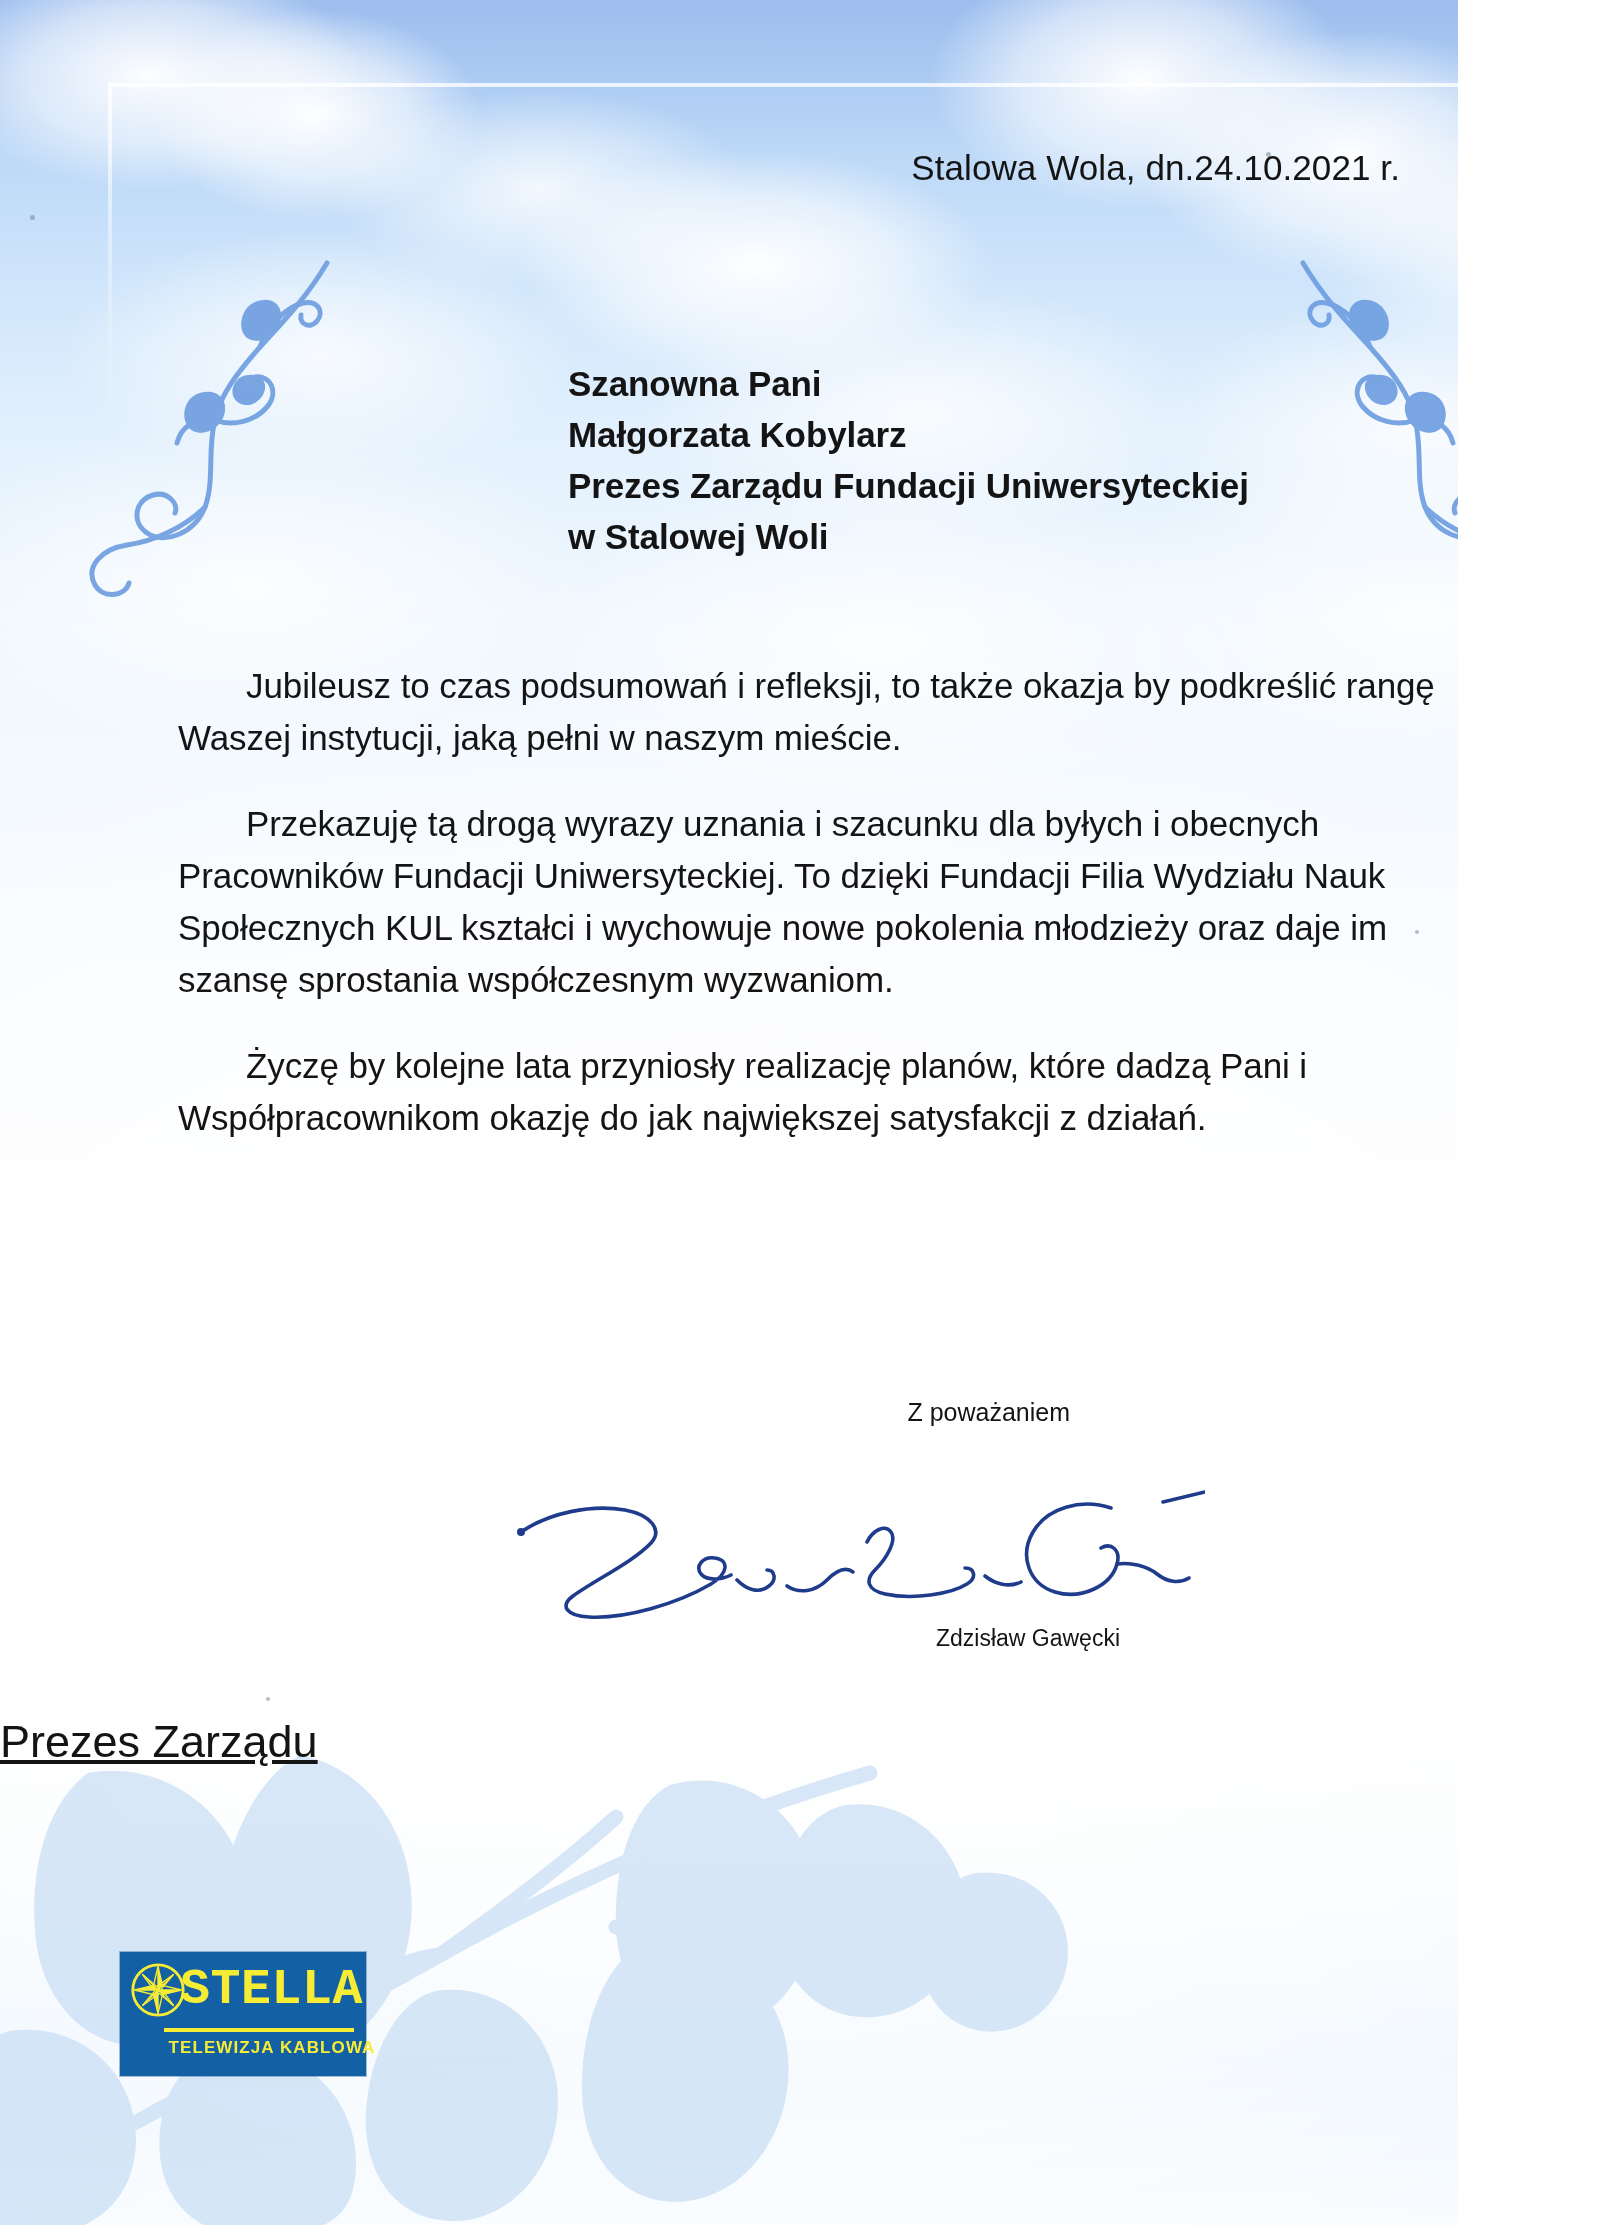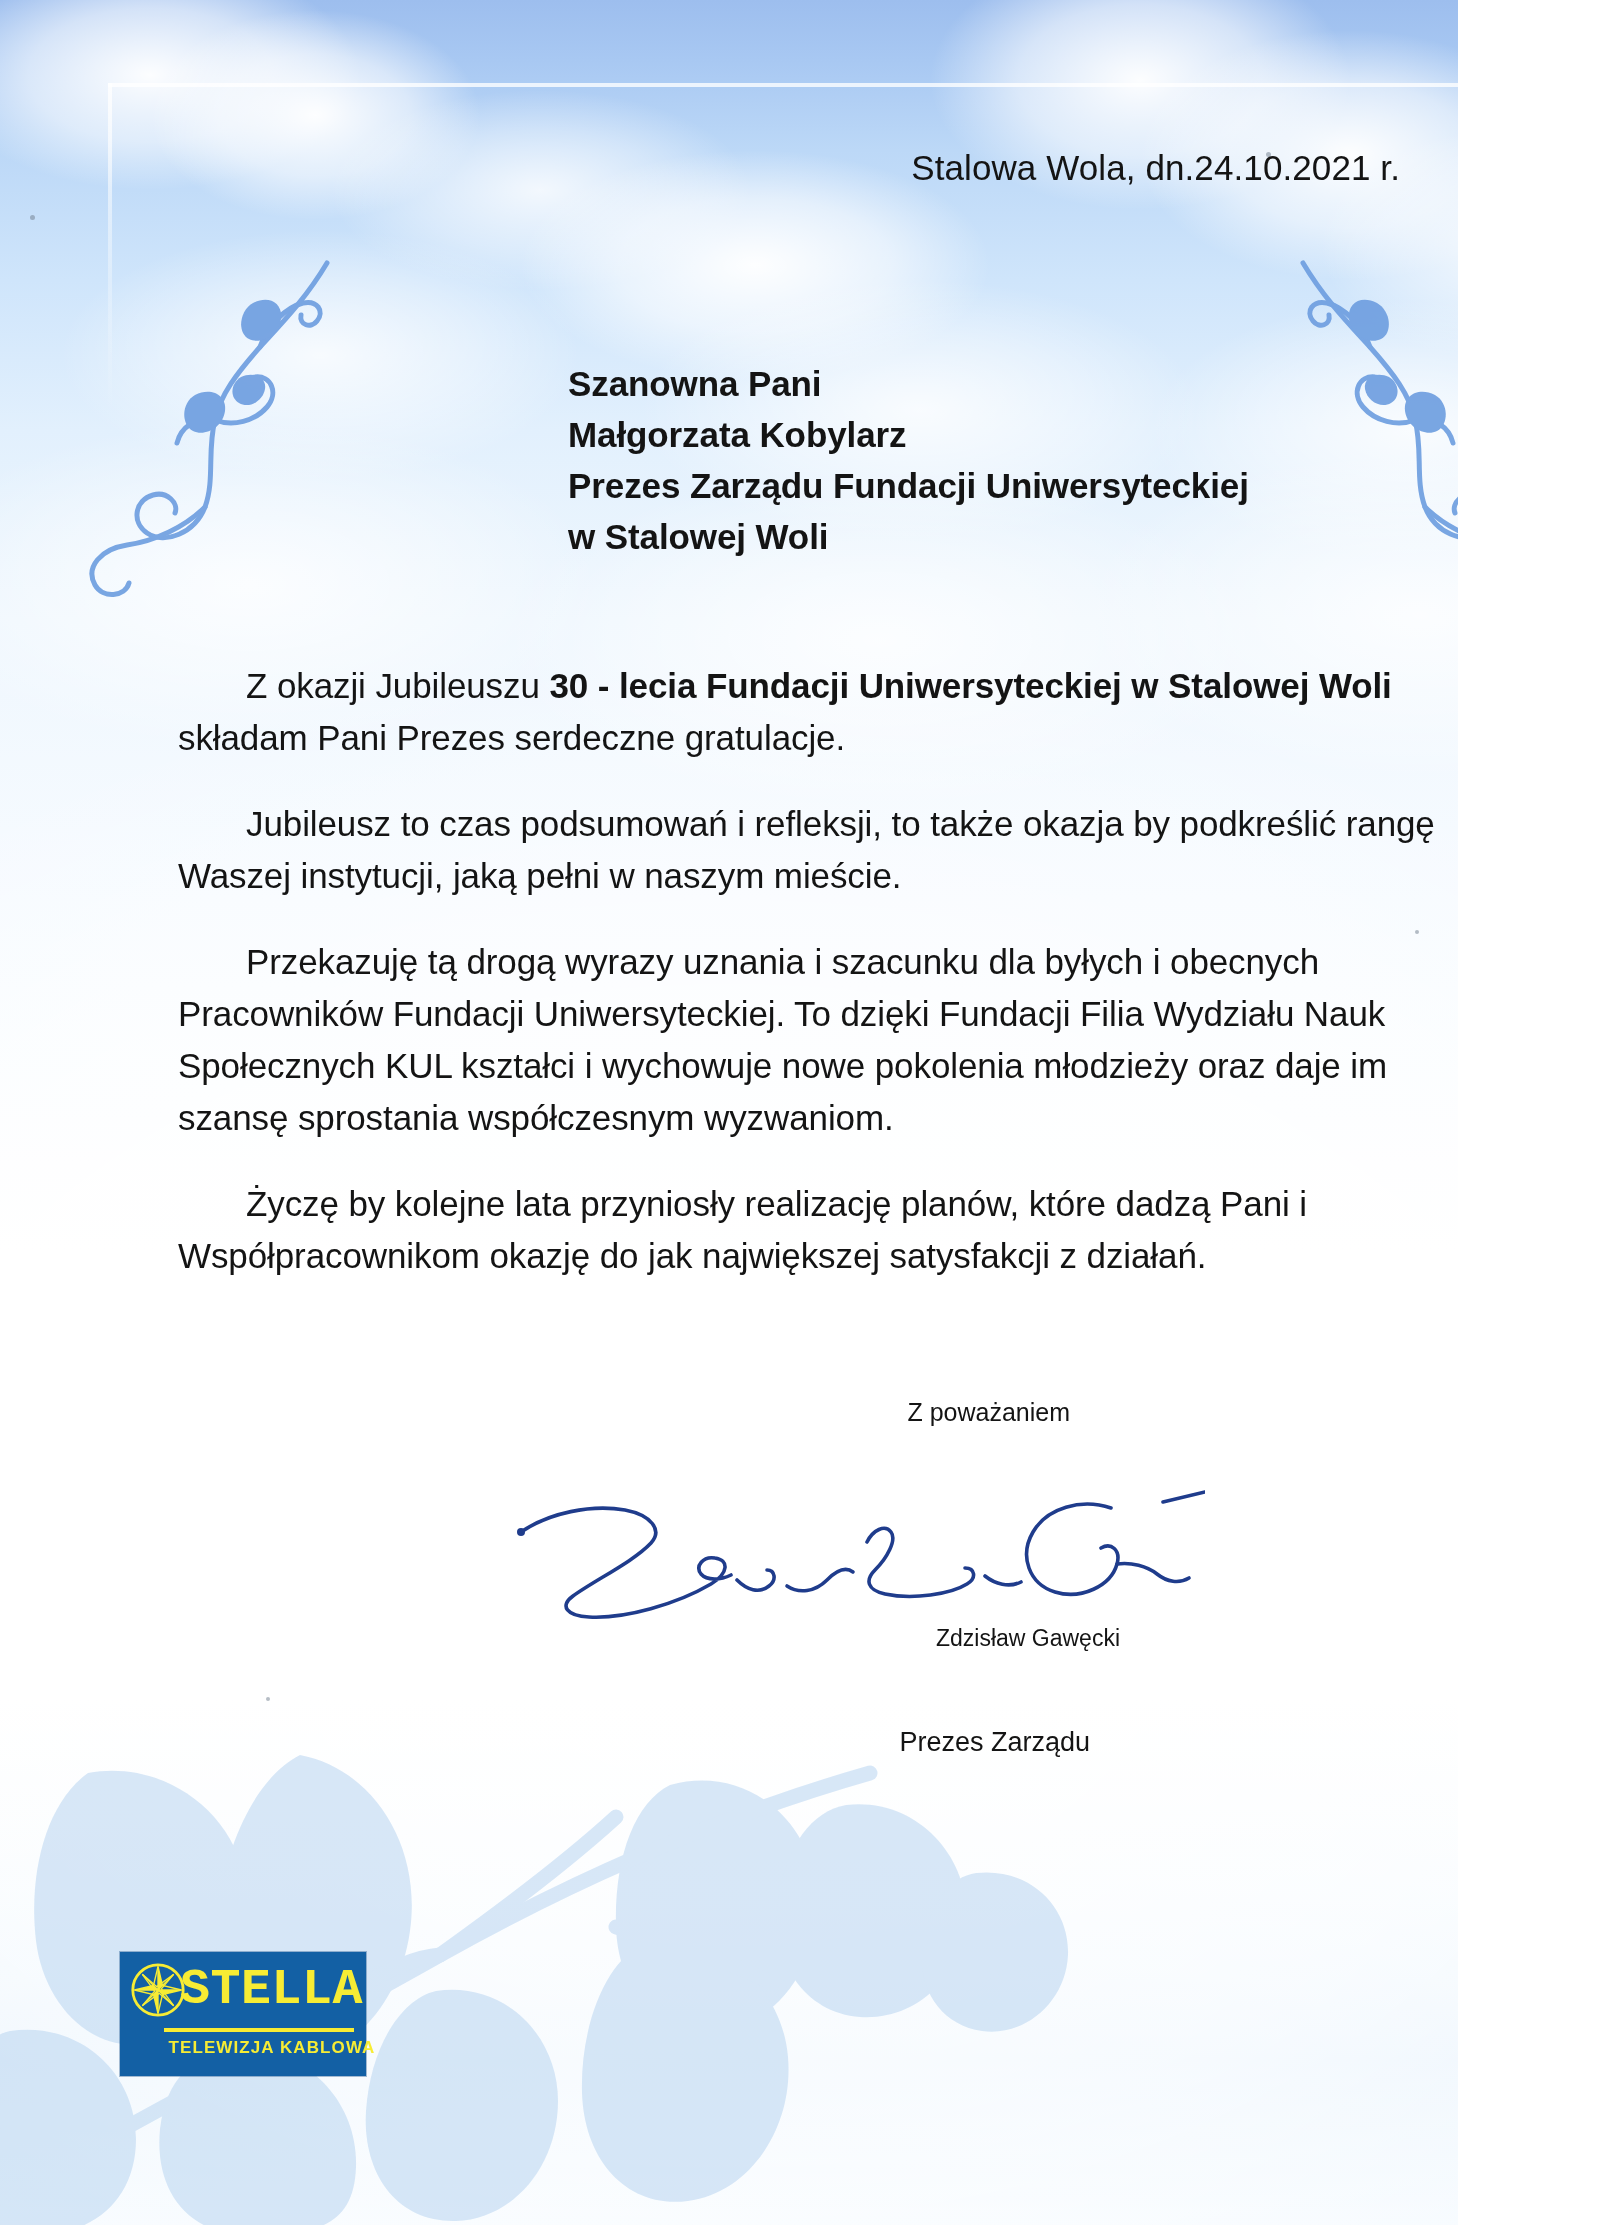--- a/index.html
+++ b/index.html
@@ -143,23 +143,24 @@
     position: absolute;
     left: 0; top: 1625px;
     width: 1120px;
     text-align: right;
     font-size: 23px;
   }
   .sign-title {
     position: absolute;
     left: 0; top: 1718px;
     width: 1090px;
-    text-align: right;
-    font-size: 27px;
+    text-align: left;
+    font-size: 45px;
     line-height: 48px;
+    text-decoration: underline;
   }
   .sign-title div { }
 
   
   .logo {
     position: absolute;
     left: 120px;
     top: 1952px;
     width: 246px;
     height: 124px;
@@ -300,21 +301,20 @@
   <div class="date-line">Stalowa Wola, dn.24.10.2021 r.</div>
 
   <div class="addressee">
     <div>Szanowna Pani</div>
     <div>Małgorzata Kobylarz</div>
     <div>Prezes Zarządu Fundacji Uniwersyteckiej</div>
     <div>w Stalowej Woli</div>
   </div>
 
   <div class="body">
-    <p><span>Z okazji Jubileuszu </span><b>30 - lecia Fundacji Uniwersyteckiej w Stalowej Woli</b><span> składam Pani Prezes serdeczne gratulacje.</span></p>
     <p>Jubileusz to czas podsumowań i refleksji, to także okazja by podkreślić rangę Waszej instytucji, jaką pełni w naszym mieście.</p>
     <p>Przekazuję tą drogą wyrazy uznania i szacunku dla byłych i obecnych Pracowników Fundacji Uniwersyteckiej. To dzięki Fundacji Filia Wydziału Nauk Społecznych KUL kształci i wychowuje nowe pokolenia młodzieży oraz daje im szansę sprostania współczesnym wyzwaniom.</p>
     <p>Życzę by kolejne lata przyniosły realizację planów, które dadzą Pani i Współpracownikom okazję do jak największej satysfakcji z działań.</p>
   </div>
 
   <div class="closing">Z poważaniem</div>
 
   <svg class="signature" viewBox="0 0 690 140">
     <g fill="none" stroke="#1f3c8c" stroke-width="3.6" stroke-linecap="round" stroke-linejoin="round">
       <path d="M6 52 C34 33 76 24 110 30 C136 35 148 50 136 63 C118 82 80 100 58 116 C44 126 52 136 74 137 C110 139 162 124 196 104 C214 93 214 80 200 78 C188 76 180 86 186 94 C192 101 206 100 216 95"></path>

